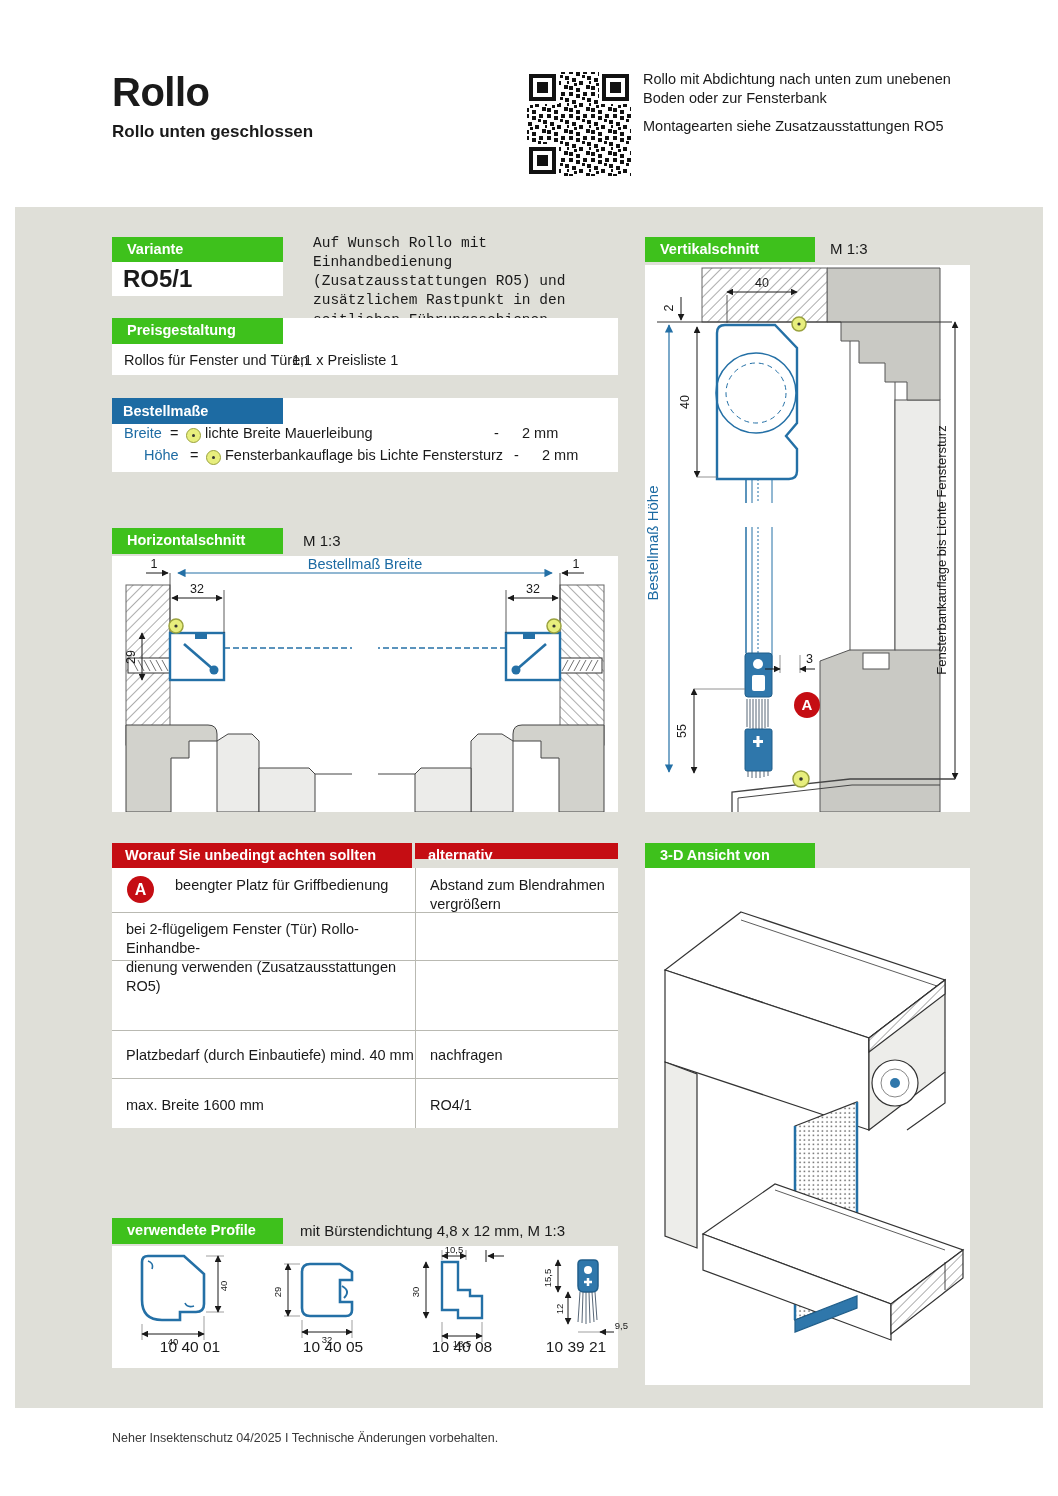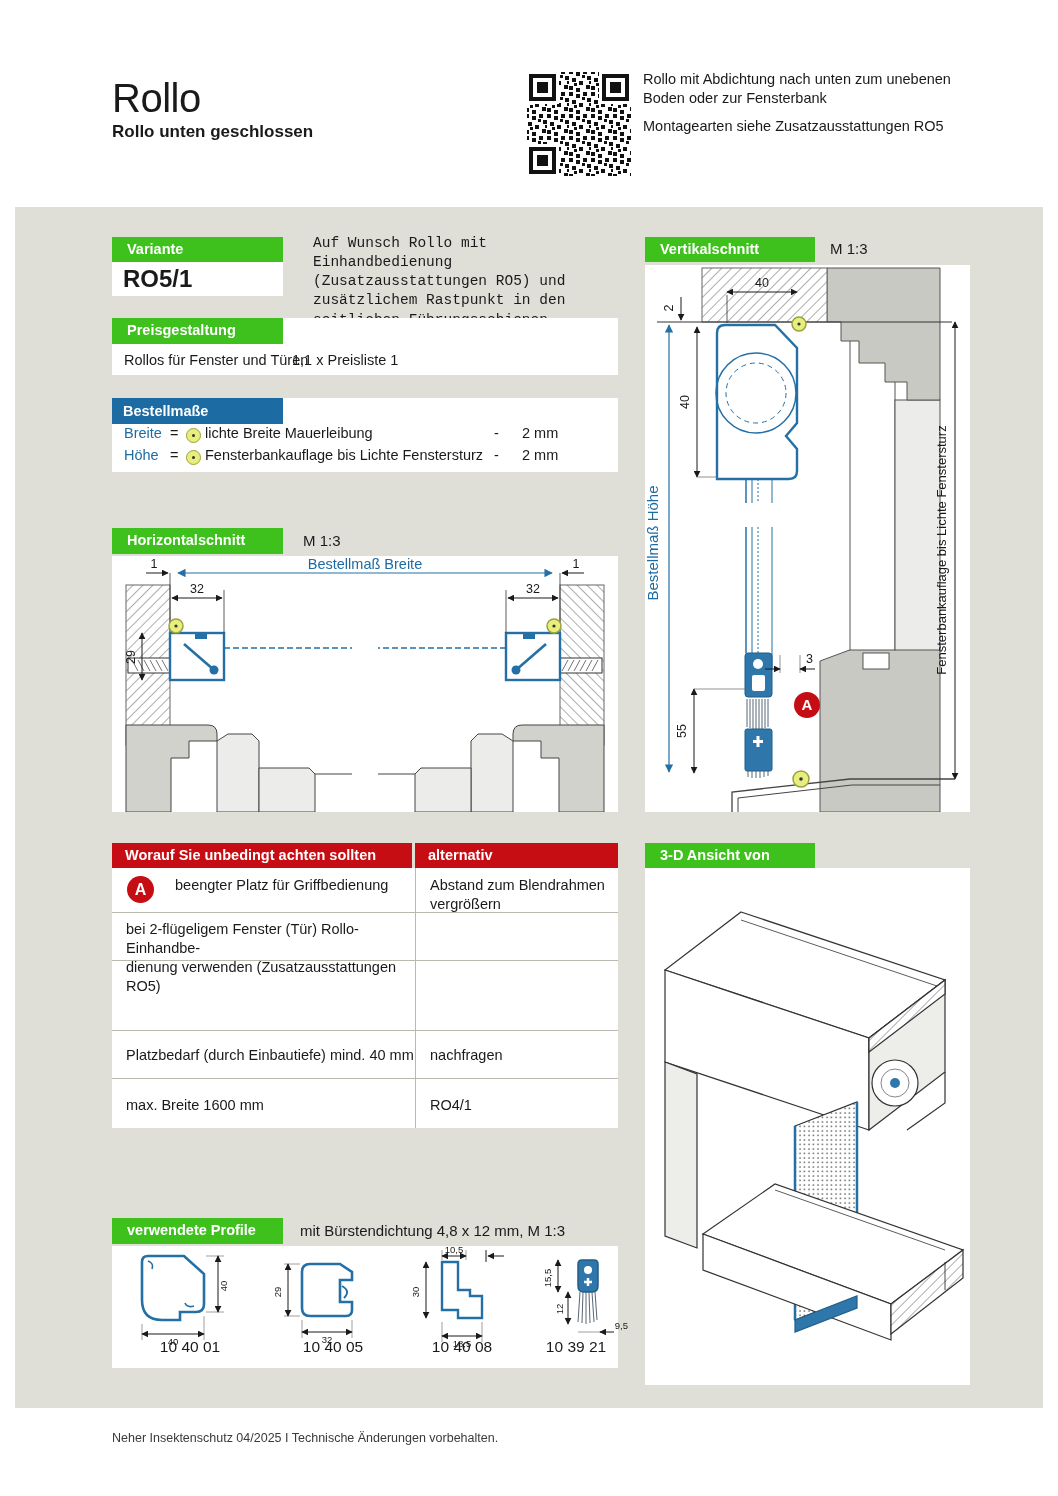--- a/index.html
+++ b/index.html
@@ -8,21 +8,21 @@
   .abs{position:absolute;}
   .panel{background:#dfdfd8;}
   .wbox{background:#ffffff;}
   .gbar{background:#3ec11c;color:#fff;font-weight:bold;font-size:14.5px;line-height:25px;padding-left:15px;box-sizing:border-box;}
   .bbar{background:#1d6ba3;color:#fff;font-weight:bold;font-size:14.5px;line-height:26px;padding-left:11px;box-sizing:border-box;}
   .rbar{background:#c50d13;color:#fff;font-weight:bold;font-size:14.5px;line-height:25px;padding-left:13px;box-sizing:border-box;}
   .t{font-size:14.5px;line-height:1.32;}
   .pre{white-space:pre-line;}
   .blue{color:#1d6ba3;}
   .scale{font-size:15px;color:#1a1a1a;}
-  .title{font-size:40px;font-weight:normal;letter-spacing:-.5px;margin-top:6px;}
+  .title{font-size:40px;font-weight:bold;letter-spacing:-.5px;}
   .subtitle{font-size:17px;font-weight:bold;}
   .code{font-size:15.5px;text-align:center;}
   .hline{background:#b9b9b2;height:1px;}
   .vline{background:#b9b9b2;width:1px;}
   .badgeA{width:27px;height:27px;border-radius:50%;background:#c50d13;color:#fff;font-weight:bold;
           font-size:16px;text-align:center;line-height:27px;}
   .ydot{display:inline-block;width:13px;height:13px;border-radius:50%;background:#e7ee7d;
         border:1.5px solid #9aa23e;position:relative;vertical-align:-2px;}
   .ydot::after{content:"";position:absolute;left:4.5px;top:4.5px;width:3px;height:3px;border-radius:50%;background:#333;}
   svg{font-family:"Liberation Sans",sans-serif;}
@@ -114,21 +114,21 @@
   <div class="abs bbar" style="left:112px;top:398px;width:171px;height:26px;">Bestellmaße</div>
   <div class="abs" style="left:112px;top:424px;width:506px;">
     <div style="position:relative;height:22px;">
       <span class="abs t blue" style="left:12px;">Breite</span>
       <span class="abs t" style="left:58px;">=</span>
       <span class="abs ydot" style="left:74px;top:3px;"></span>
       <span class="abs t" style="left:93px;">lichte Breite Mauerleibung</span>
       <span class="abs t" style="left:382px;">-</span>
       <span class="abs t" style="left:410px;">2 mm</span>
     </div>
-    <div style="position:relative;height:22px;">
+    <div style="position:relative;height:22px;margin-left:20px;">
       <span class="abs t blue" style="left:12px;">Höhe</span>
       <span class="abs t" style="left:58px;">=</span>
       <span class="abs ydot" style="left:74px;top:3px;"></span>
       <span class="abs t" style="left:93px;">Fensterbankauflage bis Lichte Fenstersturz</span>
       <span class="abs t" style="left:382px;">-</span>
       <span class="abs t" style="left:410px;">2 mm</span>
     </div>
   </div>
 
   <div class="abs gbar" style="left:112px;top:528px;width:171px;height:26px;">Horizontalschnitt</div>
@@ -223,21 +223,21 @@
       <line x1="49" y1="424" x2="100" y2="424" stroke="#777" stroke-width="0.8"></line>
       <text class="dt" x="41" y="466" transform="rotate(-90 41 466)" text-anchor="middle">55</text>
       <path d="M87,556 V527 L205,514 H310" fill="none" stroke="#444" stroke-width="1.3"></path>
       <path d="M93,556 V533 L207,520 H295" fill="none" stroke="#444" stroke-width="1"></path>
       <circle cx="156" cy="514" r="8" fill="#e7ee7d" stroke="#9aa23e" stroke-width="1.5"></circle>
         <circle cx="156" cy="514" r="1.8" fill="#333"></circle>
     </svg>
   </div>
 
   <div class="abs rbar" style="left:112px;top:843px;width:300px;height:25px;">Worauf Sie unbedingt achten sollten</div>
-  <div class="abs rbar" style="left:415px;top:843px;width:203px;height:25px;">alternativ</div>
+  <div class="abs rbar" style="left:415px;top:843px;width:203px;height:16px;">alternativ</div>
   <div class="abs wbox" style="left:112px;top:868px;width:506px;height:260px;">
     <div class="abs vline" style="left:303px;top:0;height:260px;"></div>
     <div class="abs hline" style="left:0;top:44px;width:506px;"></div>
     <div class="abs hline" style="left:0;top:92px;width:506px;"></div>
     <div class="abs hline" style="left:0;top:162px;width:506px;"></div>
     <div class="abs hline" style="left:0;top:210px;width:506px;"></div>
 
     <div class="abs badgeA" style="left:15px;top:8px;">
       <span>A</span>
     </div>

